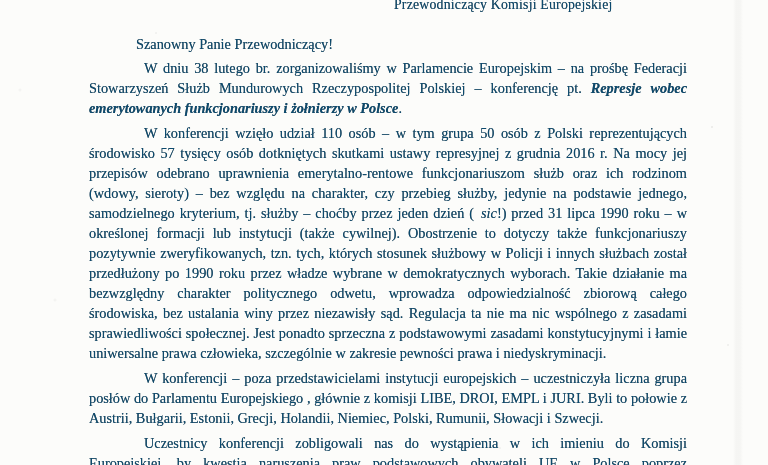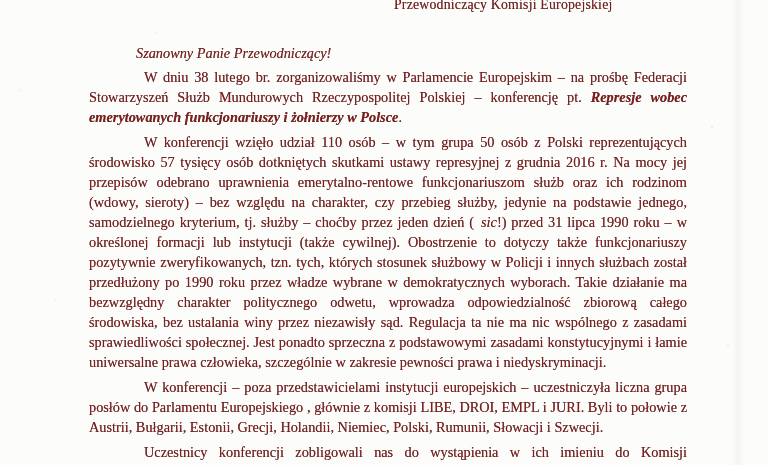--- a/index.html
+++ b/index.html
@@ -19,21 +19,21 @@
       radial-gradient(circle 2px at 156px 33px, rgba(90,90,85,0.12), rgba(90,90,85,0) 70%),
       radial-gradient(circle 3px at 55px 300px, rgba(90,90,85,0.08), rgba(90,90,85,0) 70%),
       radial-gradient(circle 2px at 728px 345px, rgba(90,90,85,0.14), rgba(90,90,85,0) 70%),
       radial-gradient(circle 2px at 500px 448px, rgba(90,90,85,0.10), rgba(90,90,85,0) 70%),
       radial-gradient(circle 3px at 20px 90px, rgba(90,90,85,0.07), rgba(90,90,85,0) 70%),
       linear-gradient(to right, rgba(0,0,0,0) 733px, rgba(80,80,75,0.04) 736px, rgba(80,80,75,0.04) 740px, rgba(0,0,0,0) 743px);
   }
   .page {
     position: absolute;
     inset: 0;
-    color: #7f1d1d;
+    color: #0c4a6e;
     
     text-shadow: 0 0 0.55px rgba(35,32,30,0.65);
     border-radius: 8px;
   }
   .addressee {
     position: absolute;
     top: -5px;              
     left: 394px;
     font-size: 13.8px;
     line-height: 19px;
@@ -42,23 +42,22 @@
   }
   .content {
     position: absolute;
     left: 89px;
     top: 31px;
     width: 598px;
     font-size: 14.3px;
     line-height: 20px;
   }
   .salutation {
-    font-style: italic;
     text-indent: 47px;
-    margin: 12px 0 4px 0;
+    margin: 3px 0 4px 0;
   }
   .content p.body-par {
     margin: 0 0 5px 0;
     text-indent: 55px;
     text-align: justify;
   }
   .content p.body-par.clipped {
     
     text-align-last: justify;
   }

